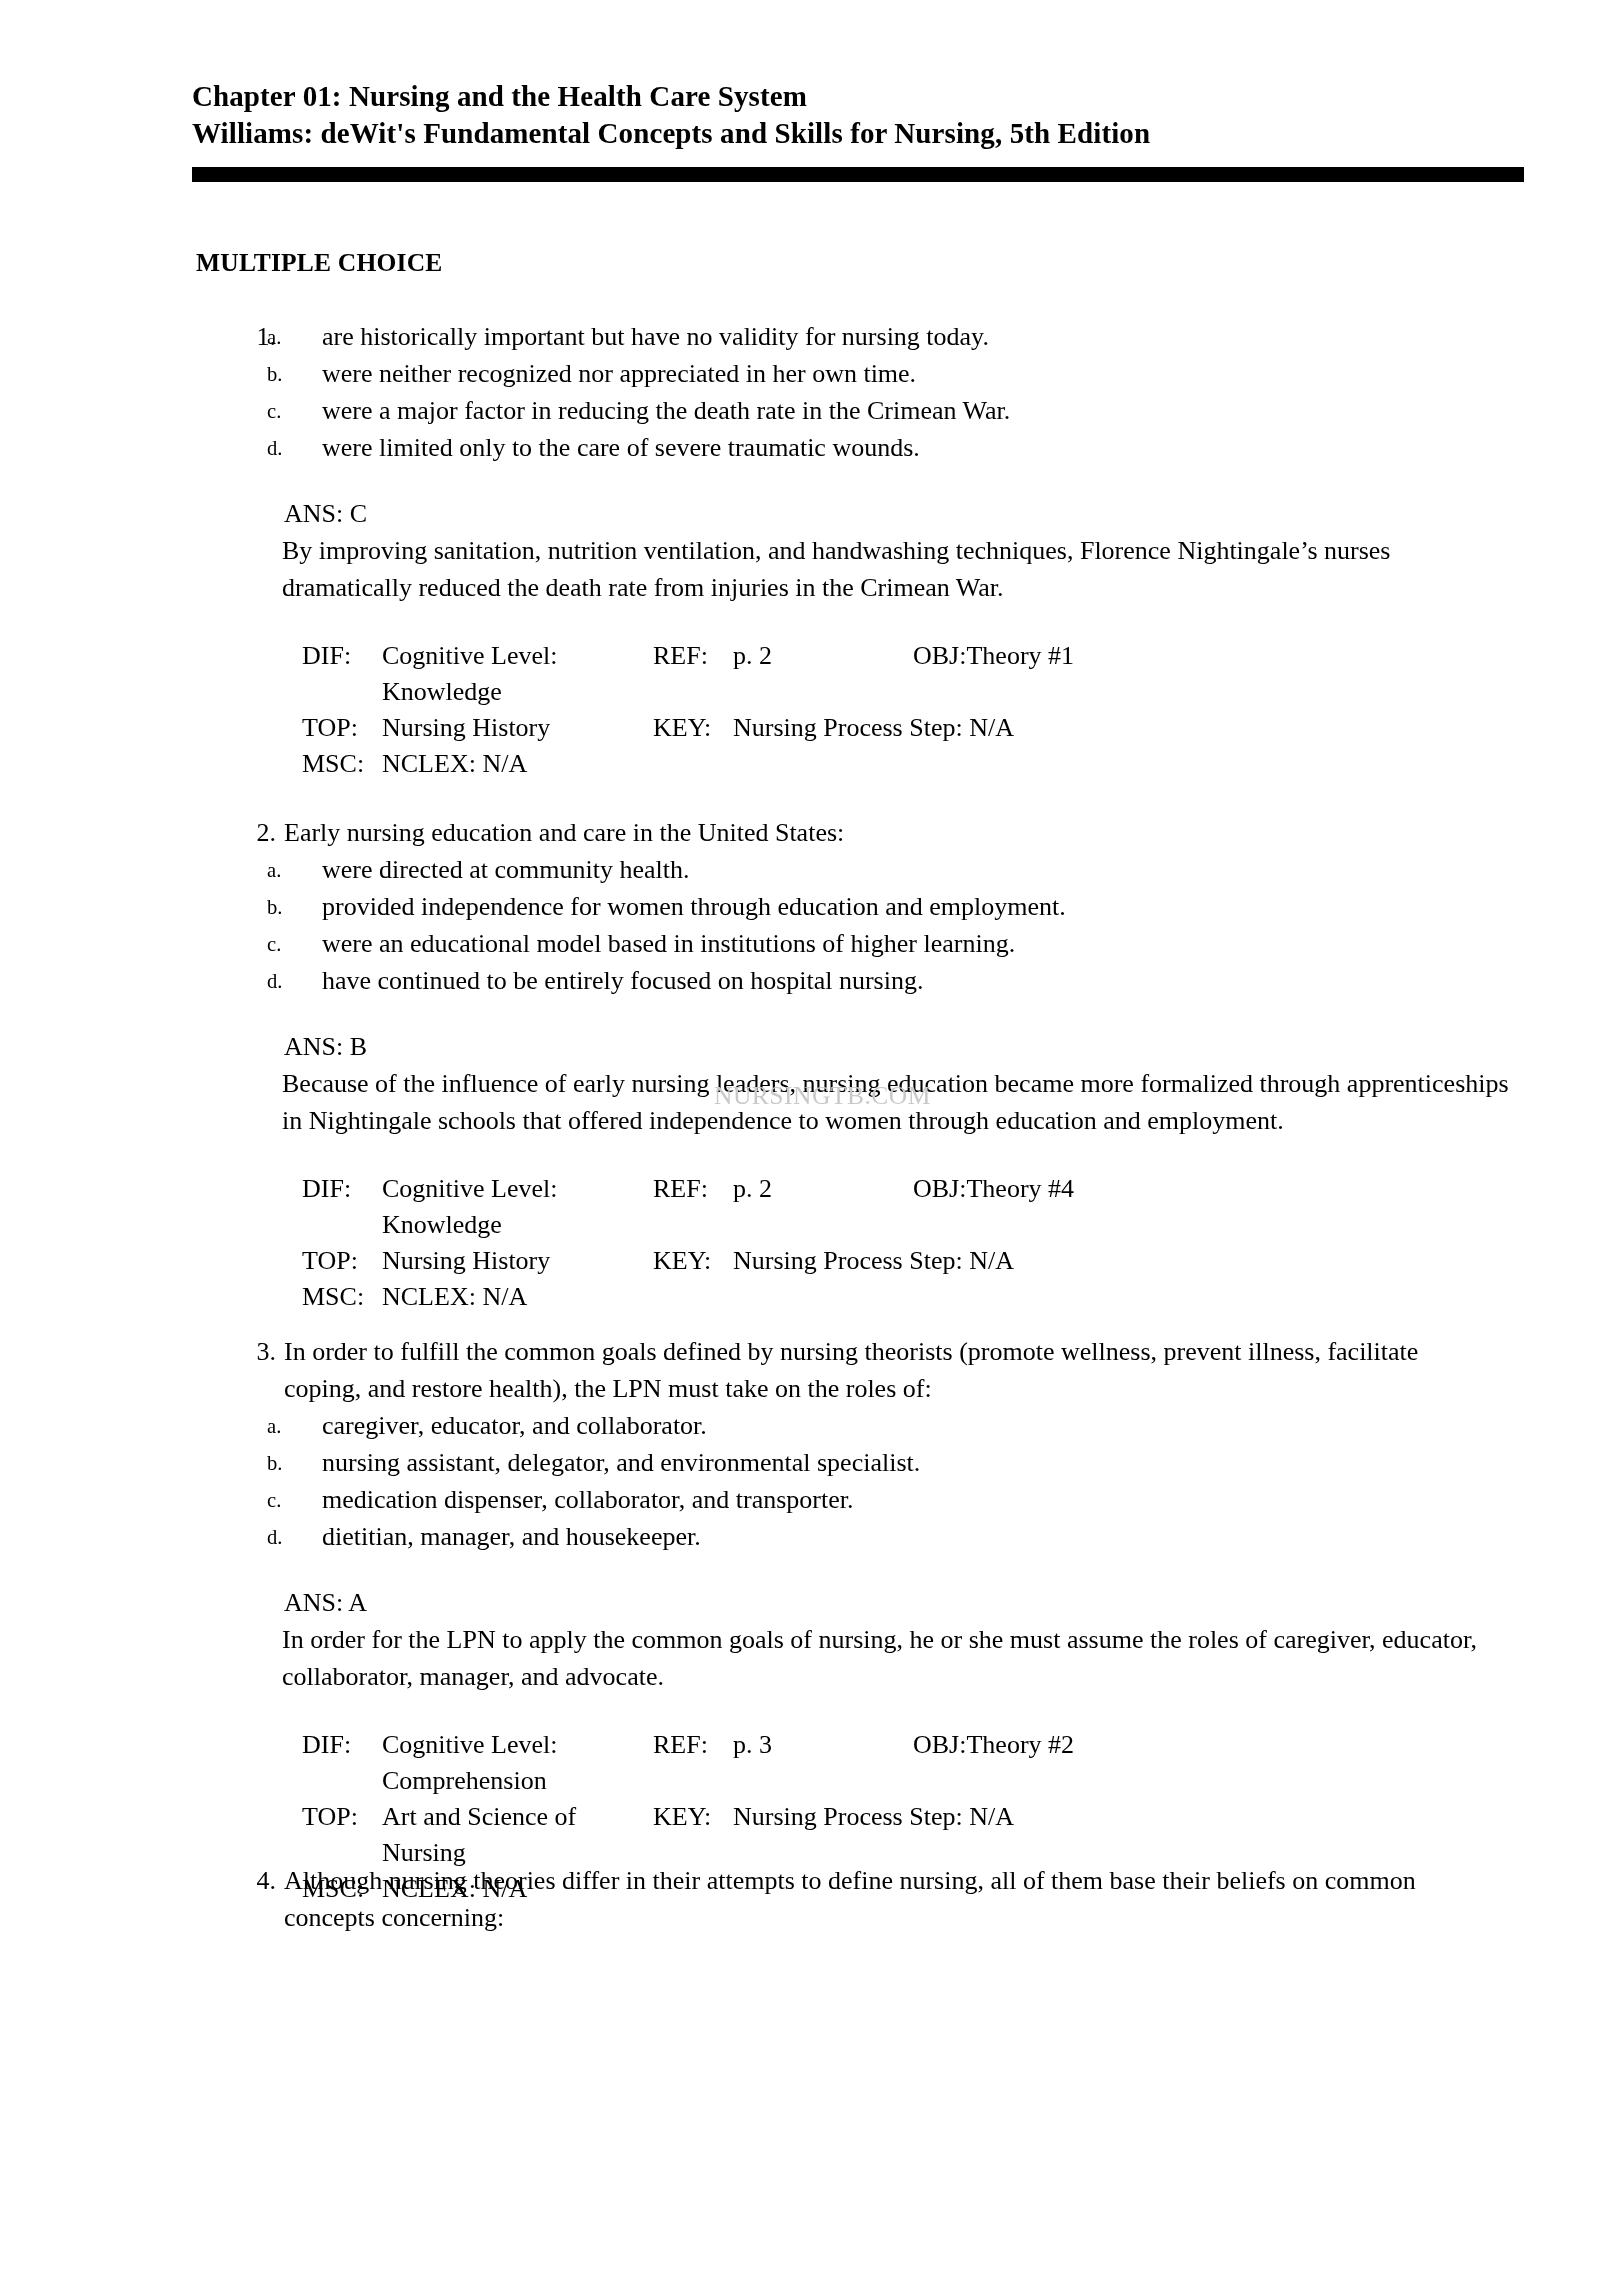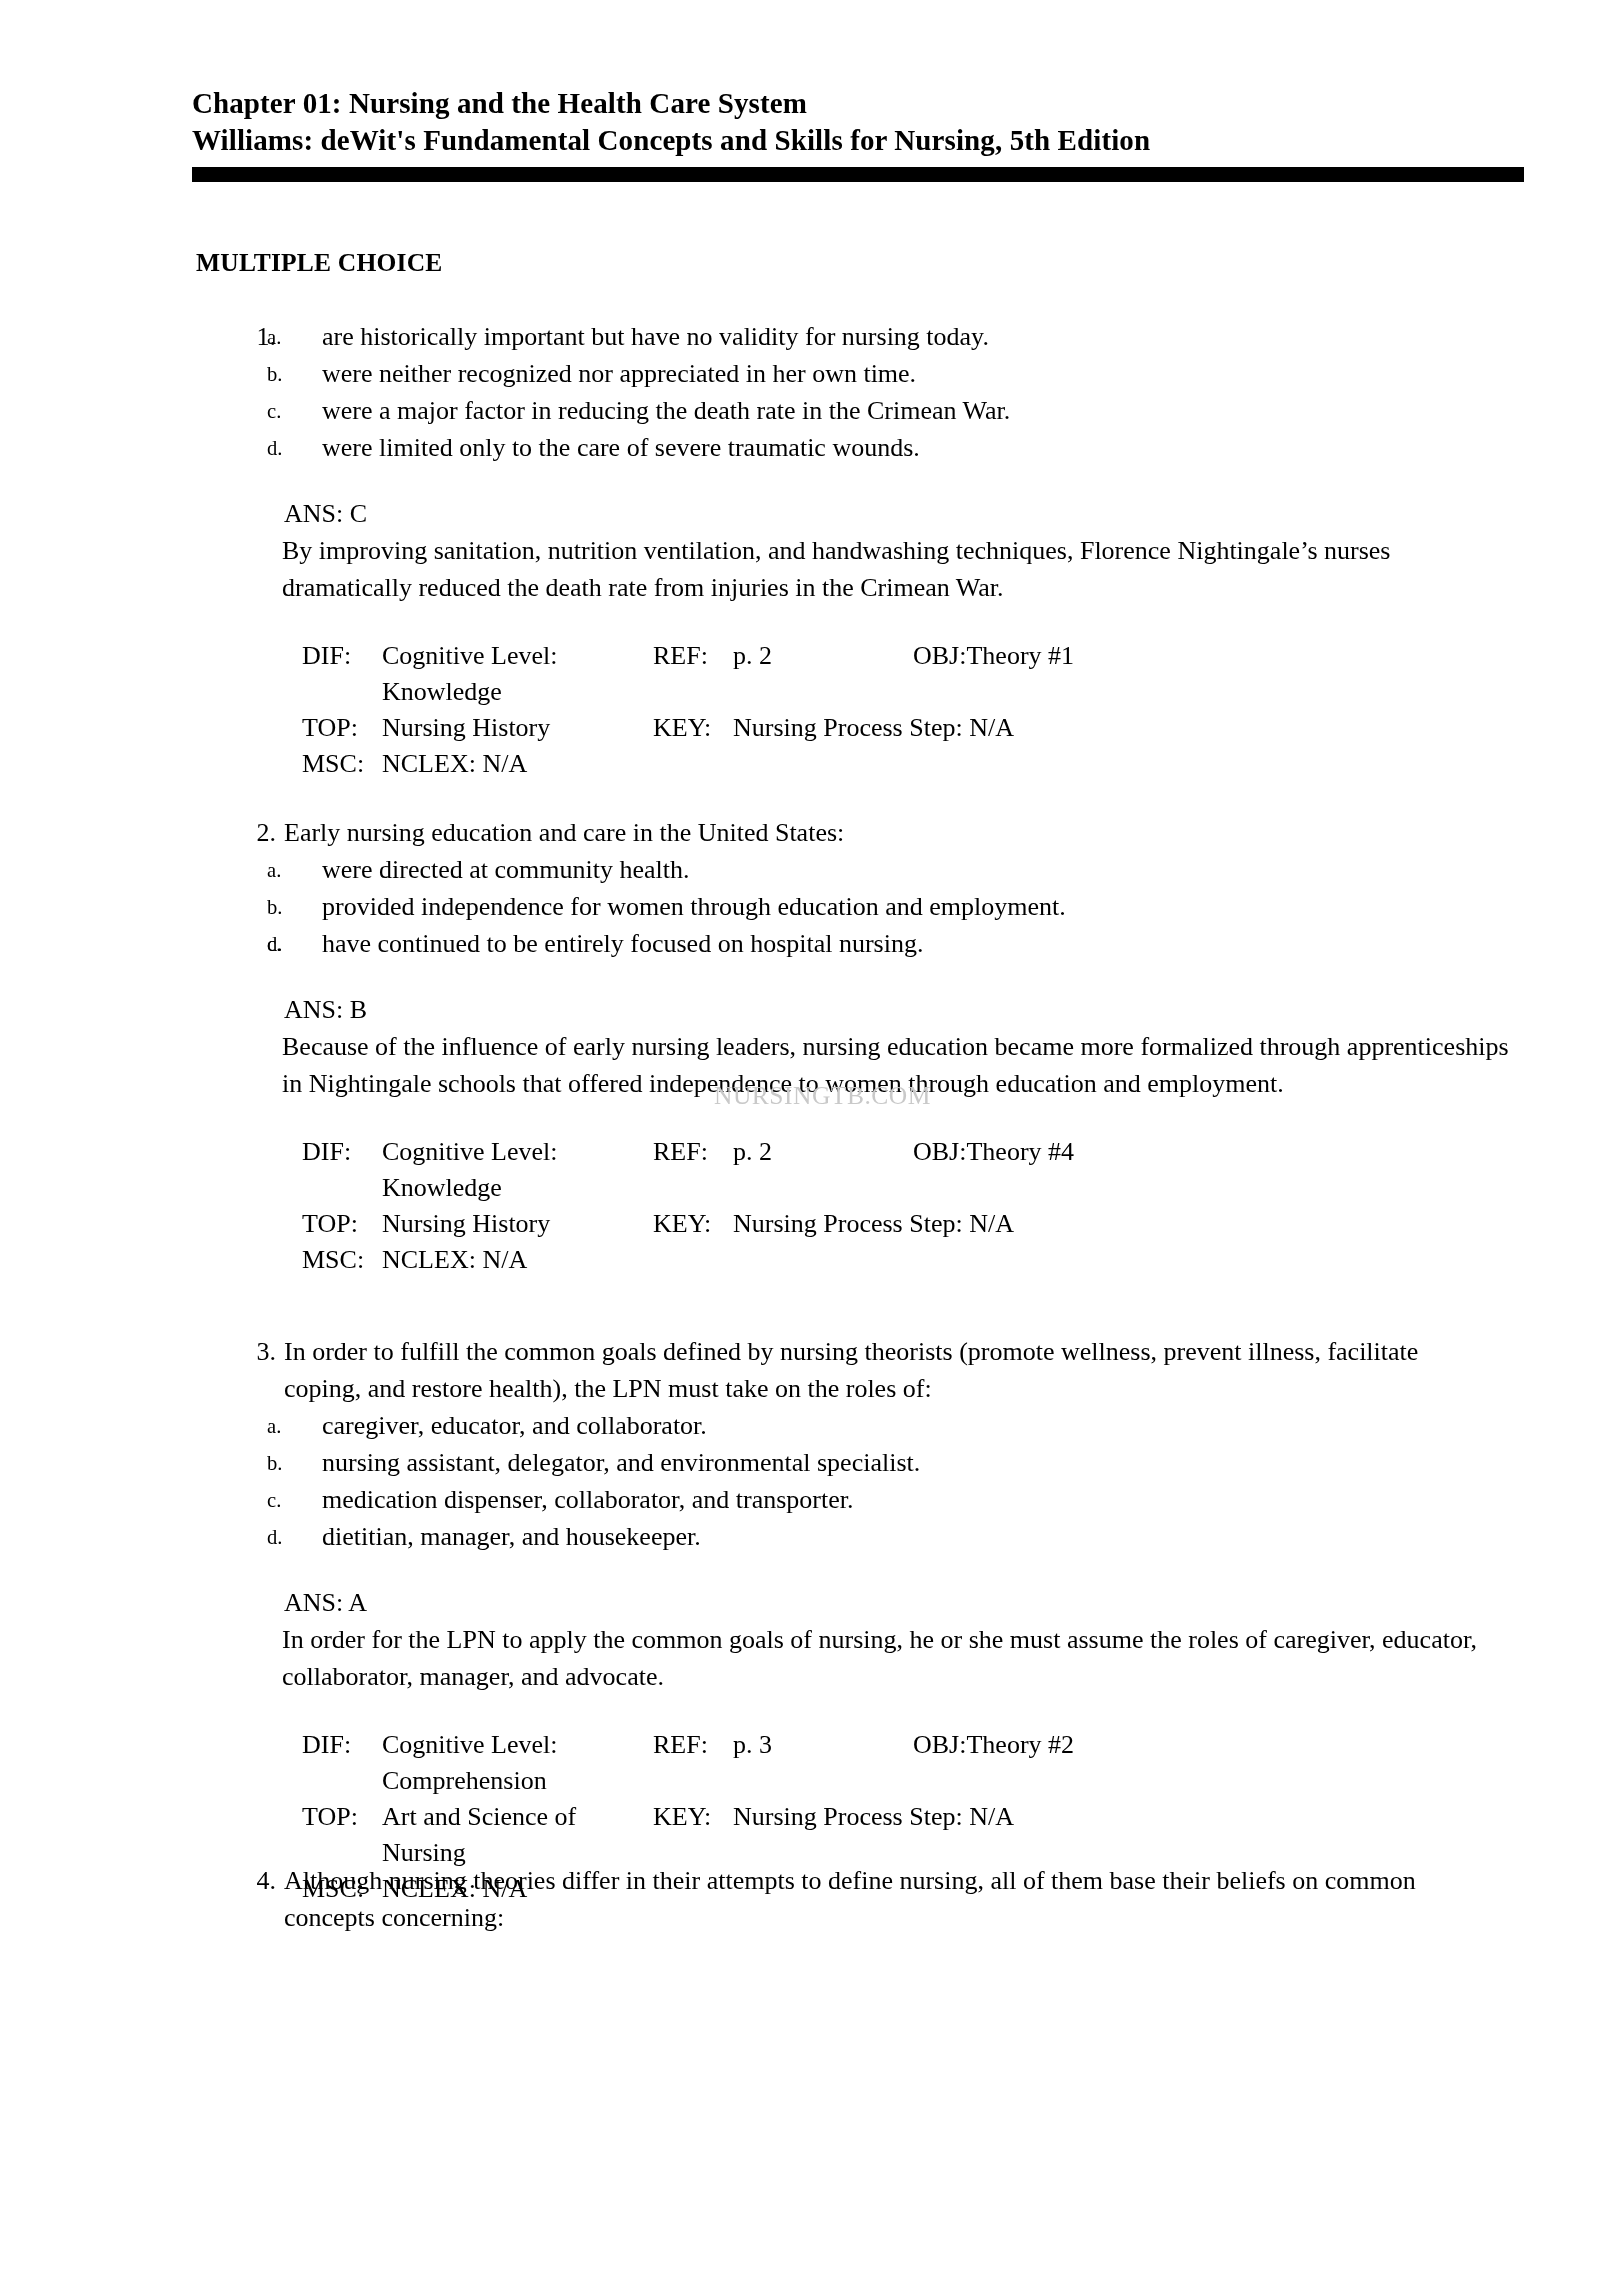--- a/index.html
+++ b/index.html
@@ -21,21 +21,21 @@
     left: 0; top: 0;
     width: 1621px;
     height: 2293px;
     background: #ffffff;
   }
 
   
   .doc-header {
     position: absolute;
     left: 192px;
-    top: 85px;
+    top: 78px;
     width: 1333px;
   }
   .doc-header .hline {
     font-weight: bold;
     font-size: 29px;
     line-height: 37px;
     letter-spacing: 0.1px;
     white-space: nowrap;
   }
   .header-rule {
@@ -215,21 +215,21 @@
             <span class="meta-key">MSC:</span>
             <span class="meta-val-1">NCLEX: N/A</span>
           </div>
         </div>
       </div>
       <div class="question-block" style="top: 814px;">
         <div class="q-stem"><span class="q-num">2.</span><span>Early nursing education and care in the United States:</span></div>
         <div class="options">
           <div class="option"><span class="opt-letter">a.</span><span>were directed at community health.</span></div>
           <div class="option"><span class="opt-letter">b.</span><span>provided independence for women through education and employment.</span></div>
-          <div class="option"><span class="opt-letter">c.</span></div>
+          <div class="option"><span class="opt-letter">c.</span><span>were an educational model based in institutions of higher learning.</span></div>
           <div class="option"><span class="opt-letter">d.</span><span>have continued to be entirely focused on hospital nursing.</span></div>
         </div>
         <div style="height: 29px;"></div>
         <div class="answer-line">ANS: B</div>
         <div class="rationale">Because of the influence of early nursing leaders, nursing education became more formalized through apprenticeships in Nightingale schools that offered independence to women through education and employment.</div>
         <div style="height: 32px;"></div>
         <div class="meta">
           <div class="meta-row">
             <span class="meta-key">DIF:</span>
             <span class="meta-val-1">Cognitive Level: Knowledge</span>

